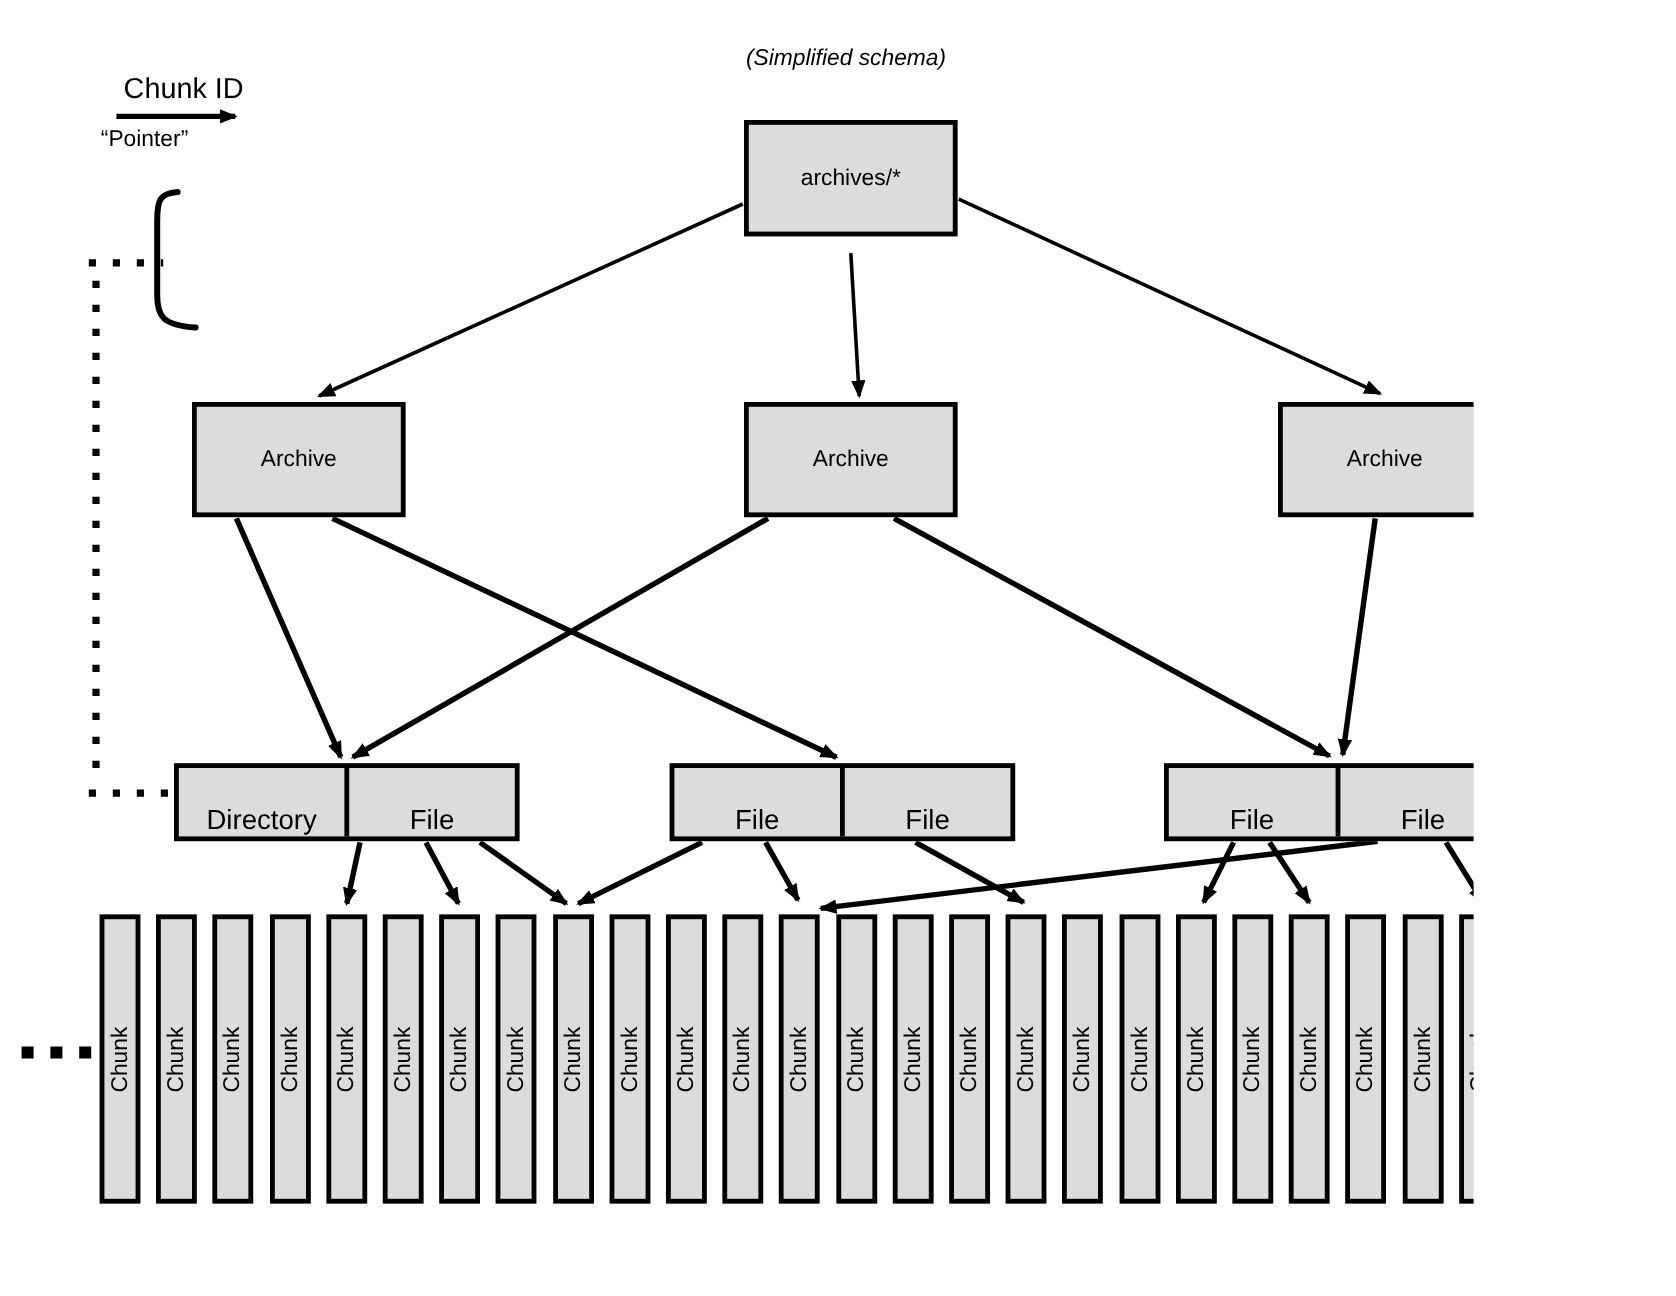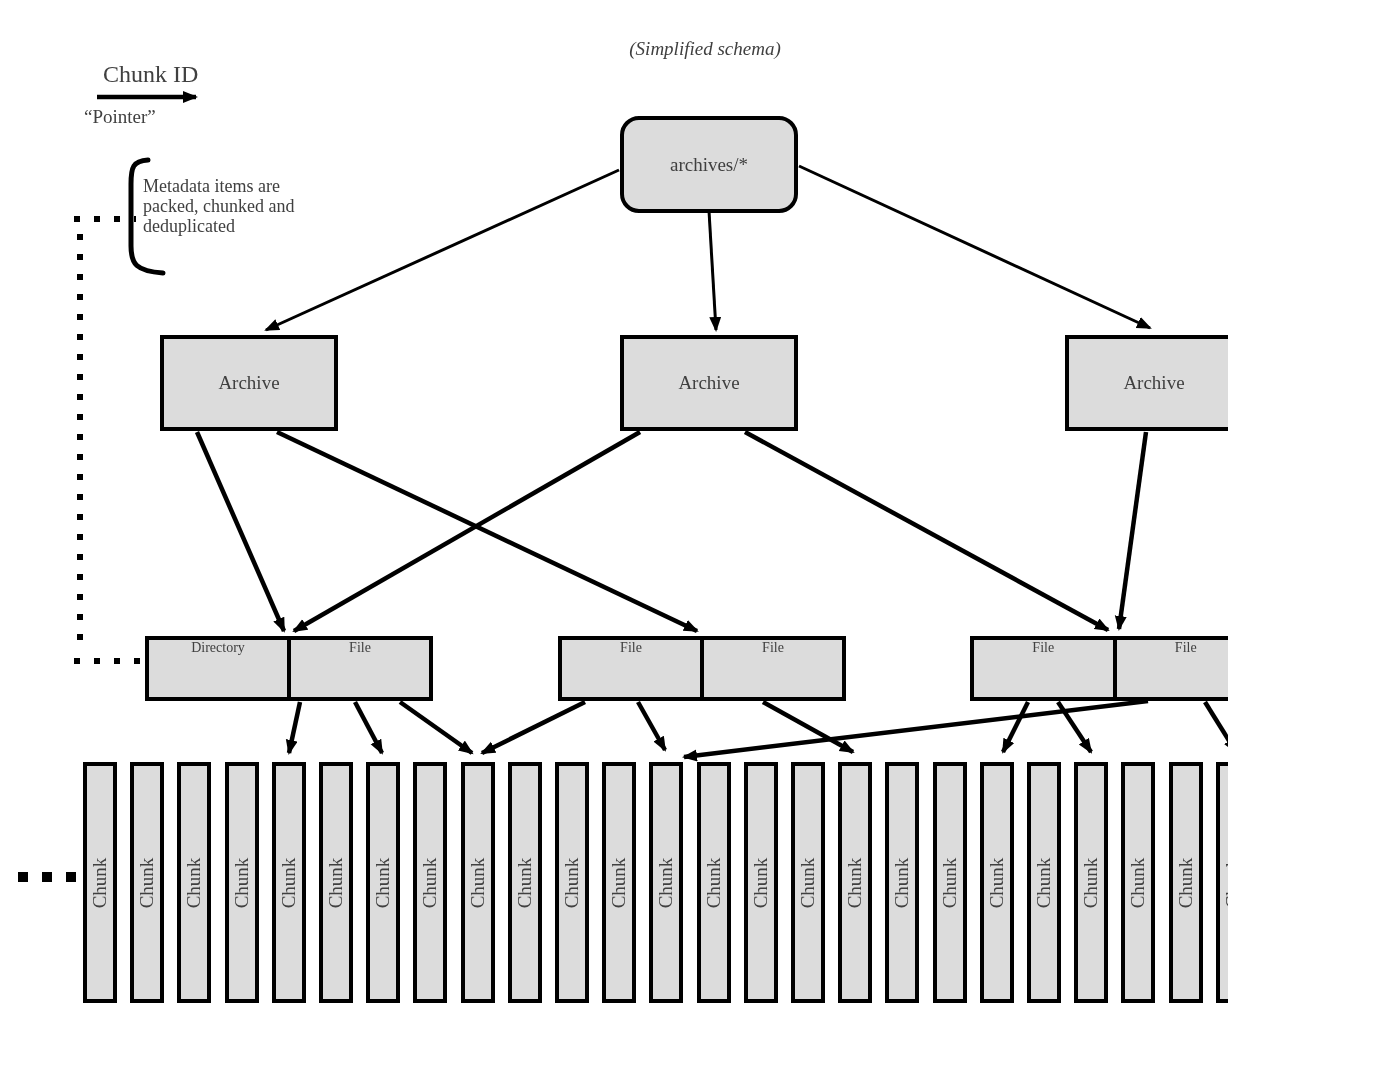--- a/index.html
+++ b/index.html
@@ -1,23 +1,23 @@
 <!DOCTYPE html>
 <html><head>
 <meta charset="utf-8">
 <style>
   html,body{margin:0;padding:0;background:#fff;}
   #stage{position:relative;width:1228px;height:1080px;background:#fff;overflow:hidden;
-         font-family:Liberation Serif, serif;color:#404040;}
+         font-family:Liberation Sans, sans-serif;color:#000000;}
   svg.layer{position:absolute;left:0;top:0;width:1397px;height:1080px;}
   .box{position:absolute;box-sizing:border-box;background:#dcdcdc;border:4px solid #000;
        display:flex;align-items:center;justify-content:center;font-size:19px;}
   .pair{position:absolute;box-sizing:border-box;background:#dcdcdc;border:4px solid #000;
         display:flex;align-items:stretch;}
-  .pair .cell{flex:1;display:flex;align-items:flex-start;justify-content:center;font-size:14px;}
+  .pair .cell{flex:1;display:flex;align-items:flex-end;justify-content:center;font-size:23px;}
   .pair .cell + .cell{border-left:4px solid #000;}
   .chunk{position:absolute;box-sizing:border-box;top:762px;width:34px;height:241px;
          background:#dcdcdc;border:4px solid #000;display:flex;align-items:center;justify-content:center;}
   .chunk span{transform:rotate(-90deg);white-space:nowrap;font-size:19px;}
   .title{position:absolute;left:540px;top:38px;width:330px;text-align:center;
          font-style:italic;font-size:19px;}
   .legend-label{position:absolute;left:103px;top:61px;font-size:24px;}
   .legend-caption{position:absolute;left:84px;top:106px;font-size:19px;}
   .note{position:absolute;left:143px;top:176px;font-size:18px;line-height:20px;white-space:pre-line;}
 </style>
@@ -64,25 +64,22 @@
     <line x1="1058" y1="702" x2="1091" y2="752" stroke="#000" stroke-width="4.5" marker-end="url(#ah)"></line>
     <line x1="1148" y1="701" x2="684" y2="757" stroke="#000" stroke-width="4.5" marker-end="url(#ah)"></line>
     <line x1="1205" y1="702" x2="1236" y2="752" stroke="#000" stroke-width="4.5" marker-end="url(#ah)"></line>
   </svg>
 
   <div class="title">(Simplified schema)</div>
 
   <div class="legend-label">Chunk ID</div>
   <div class="legend-caption">“Pointer”</div>
 
-  <div class="note">Metadata items are
-packed, chunked and
-deduplicated</div>
 
-  <div class="box" style="left:620px;top:116px;width:178px;height:97px;border-radius:19px;">
+  <div class="box" style="left:620px;top:100px;width:178px;height:97px;">
     <span>archives/*</span>
   </div>
 
   <div class="box" style="left:160px;top:335px;width:178px;height:96px;">
     <span>Archive</span>
   </div>
   <div class="box" style="left:620px;top:335px;width:178px;height:96px;">
     <span>Archive</span>
   </div>
   <div class="box" style="left:1065px;top:335px;width:178px;height:96px;">

